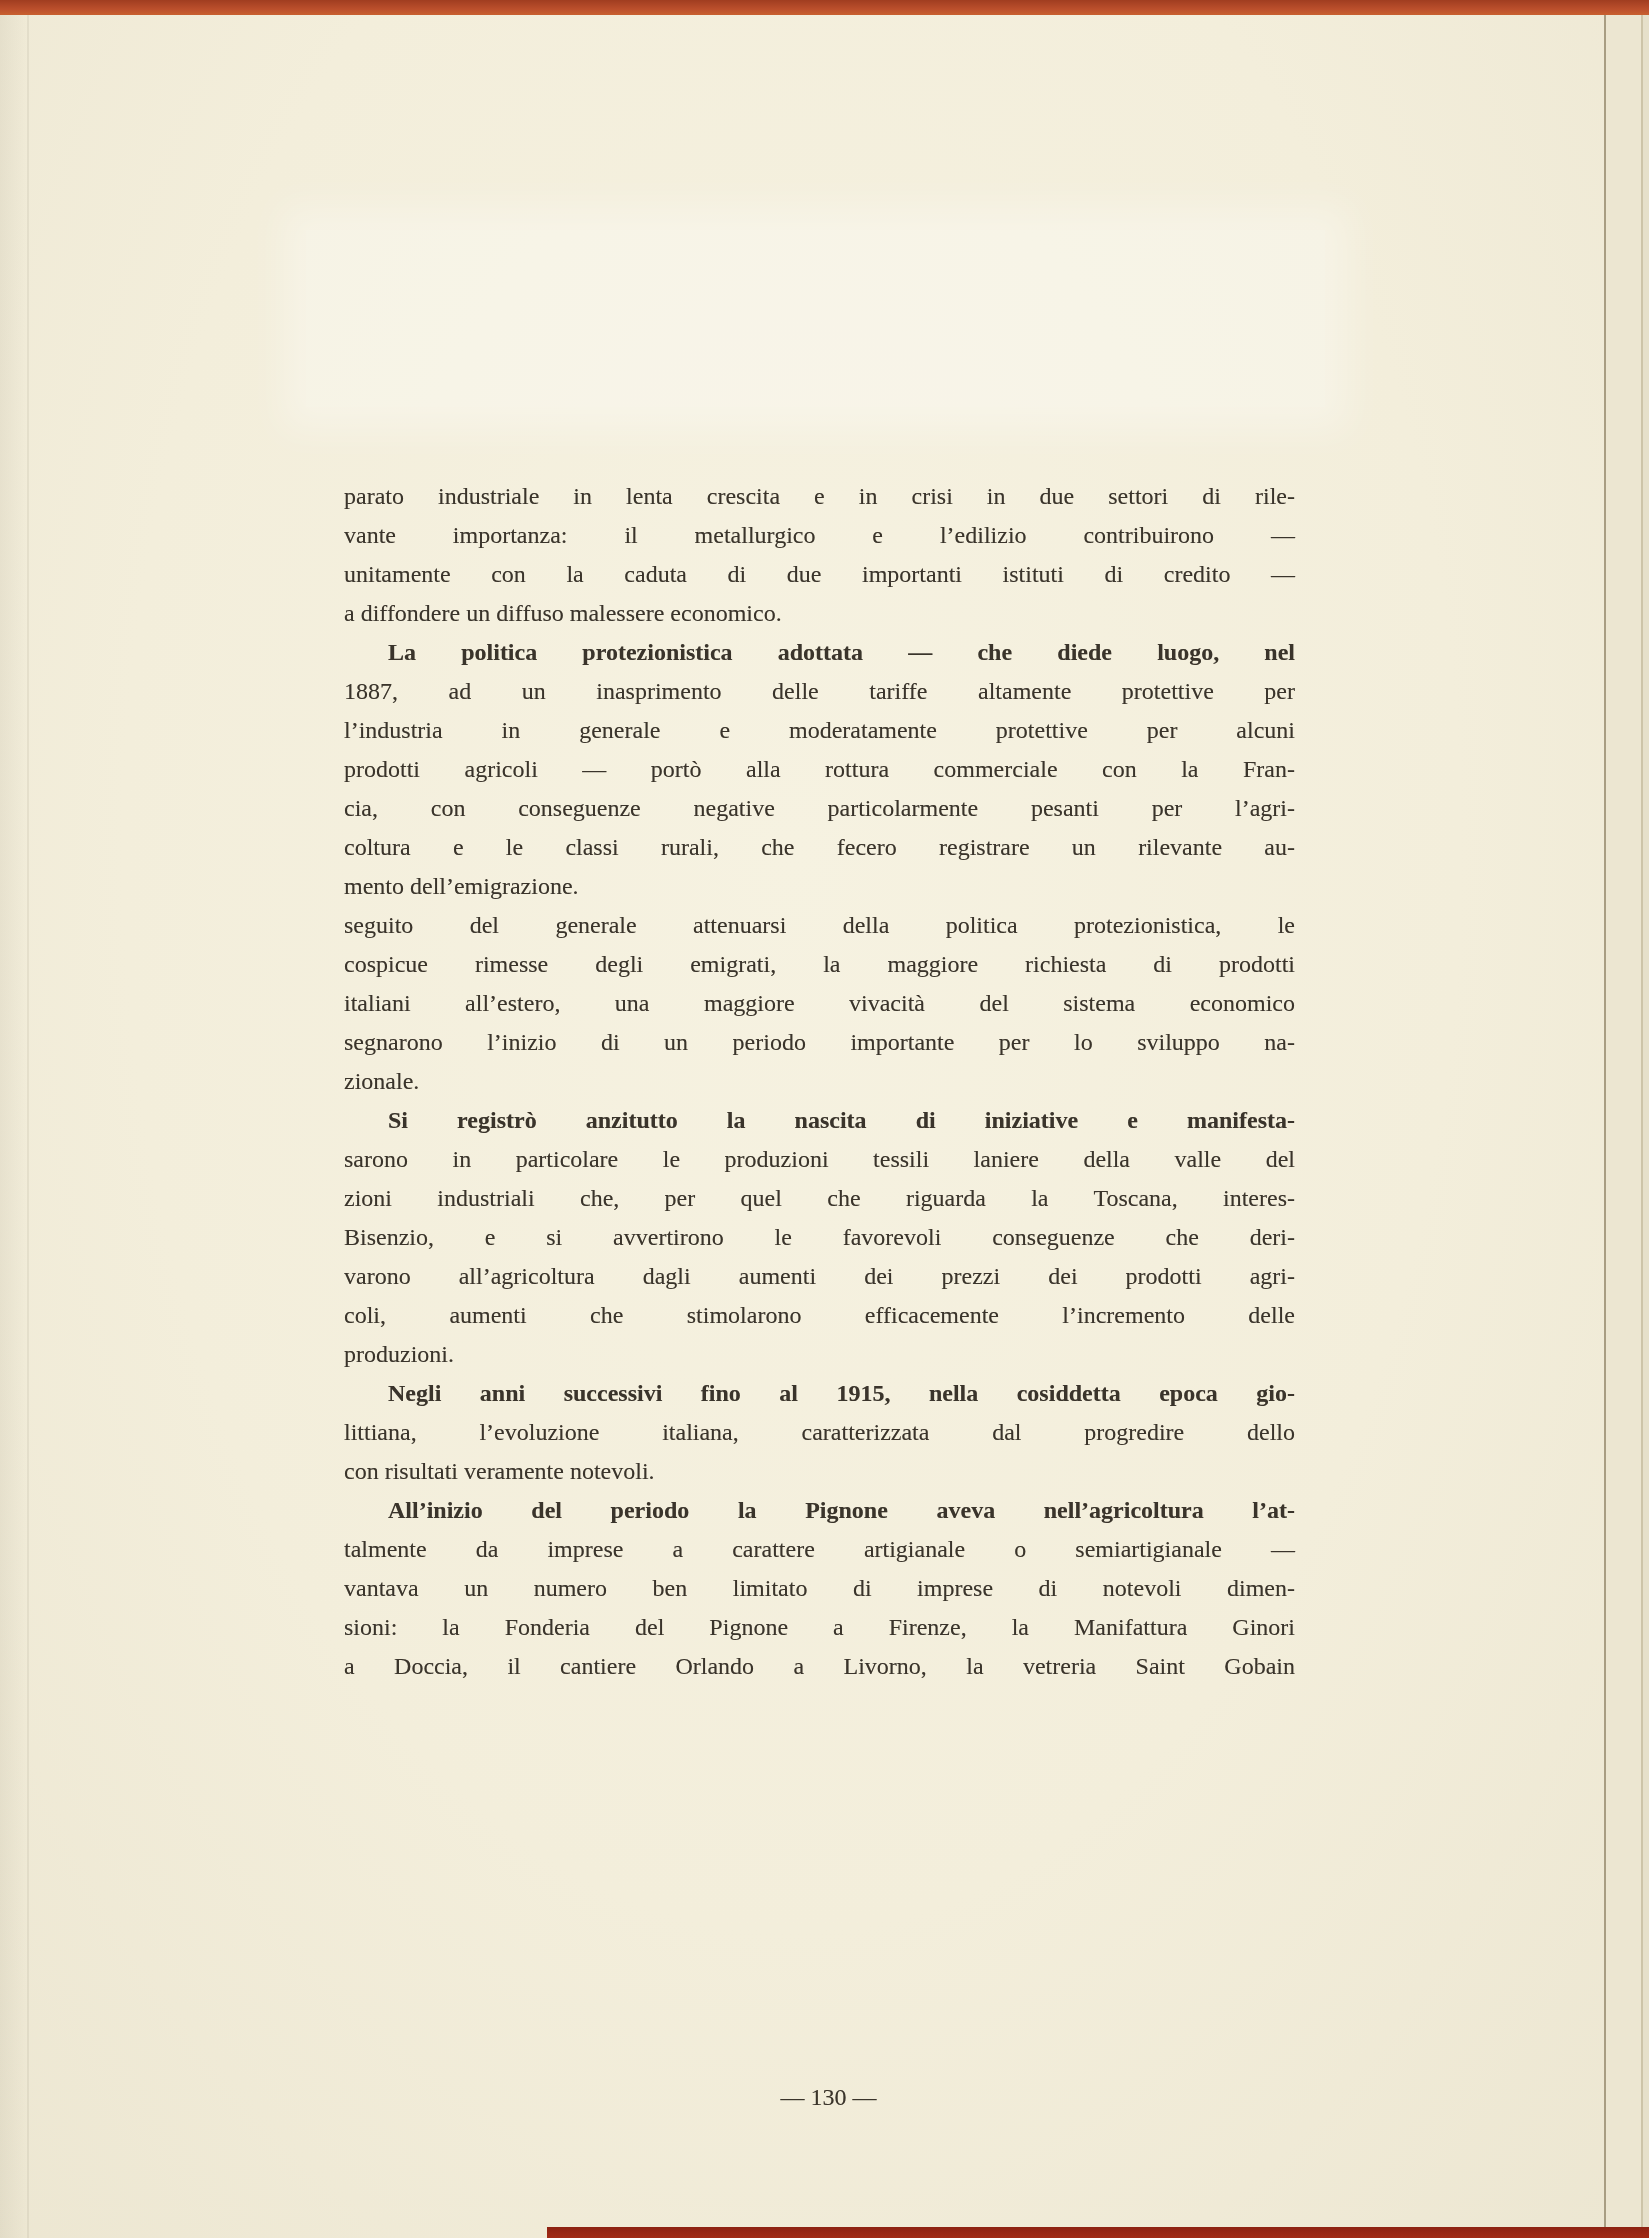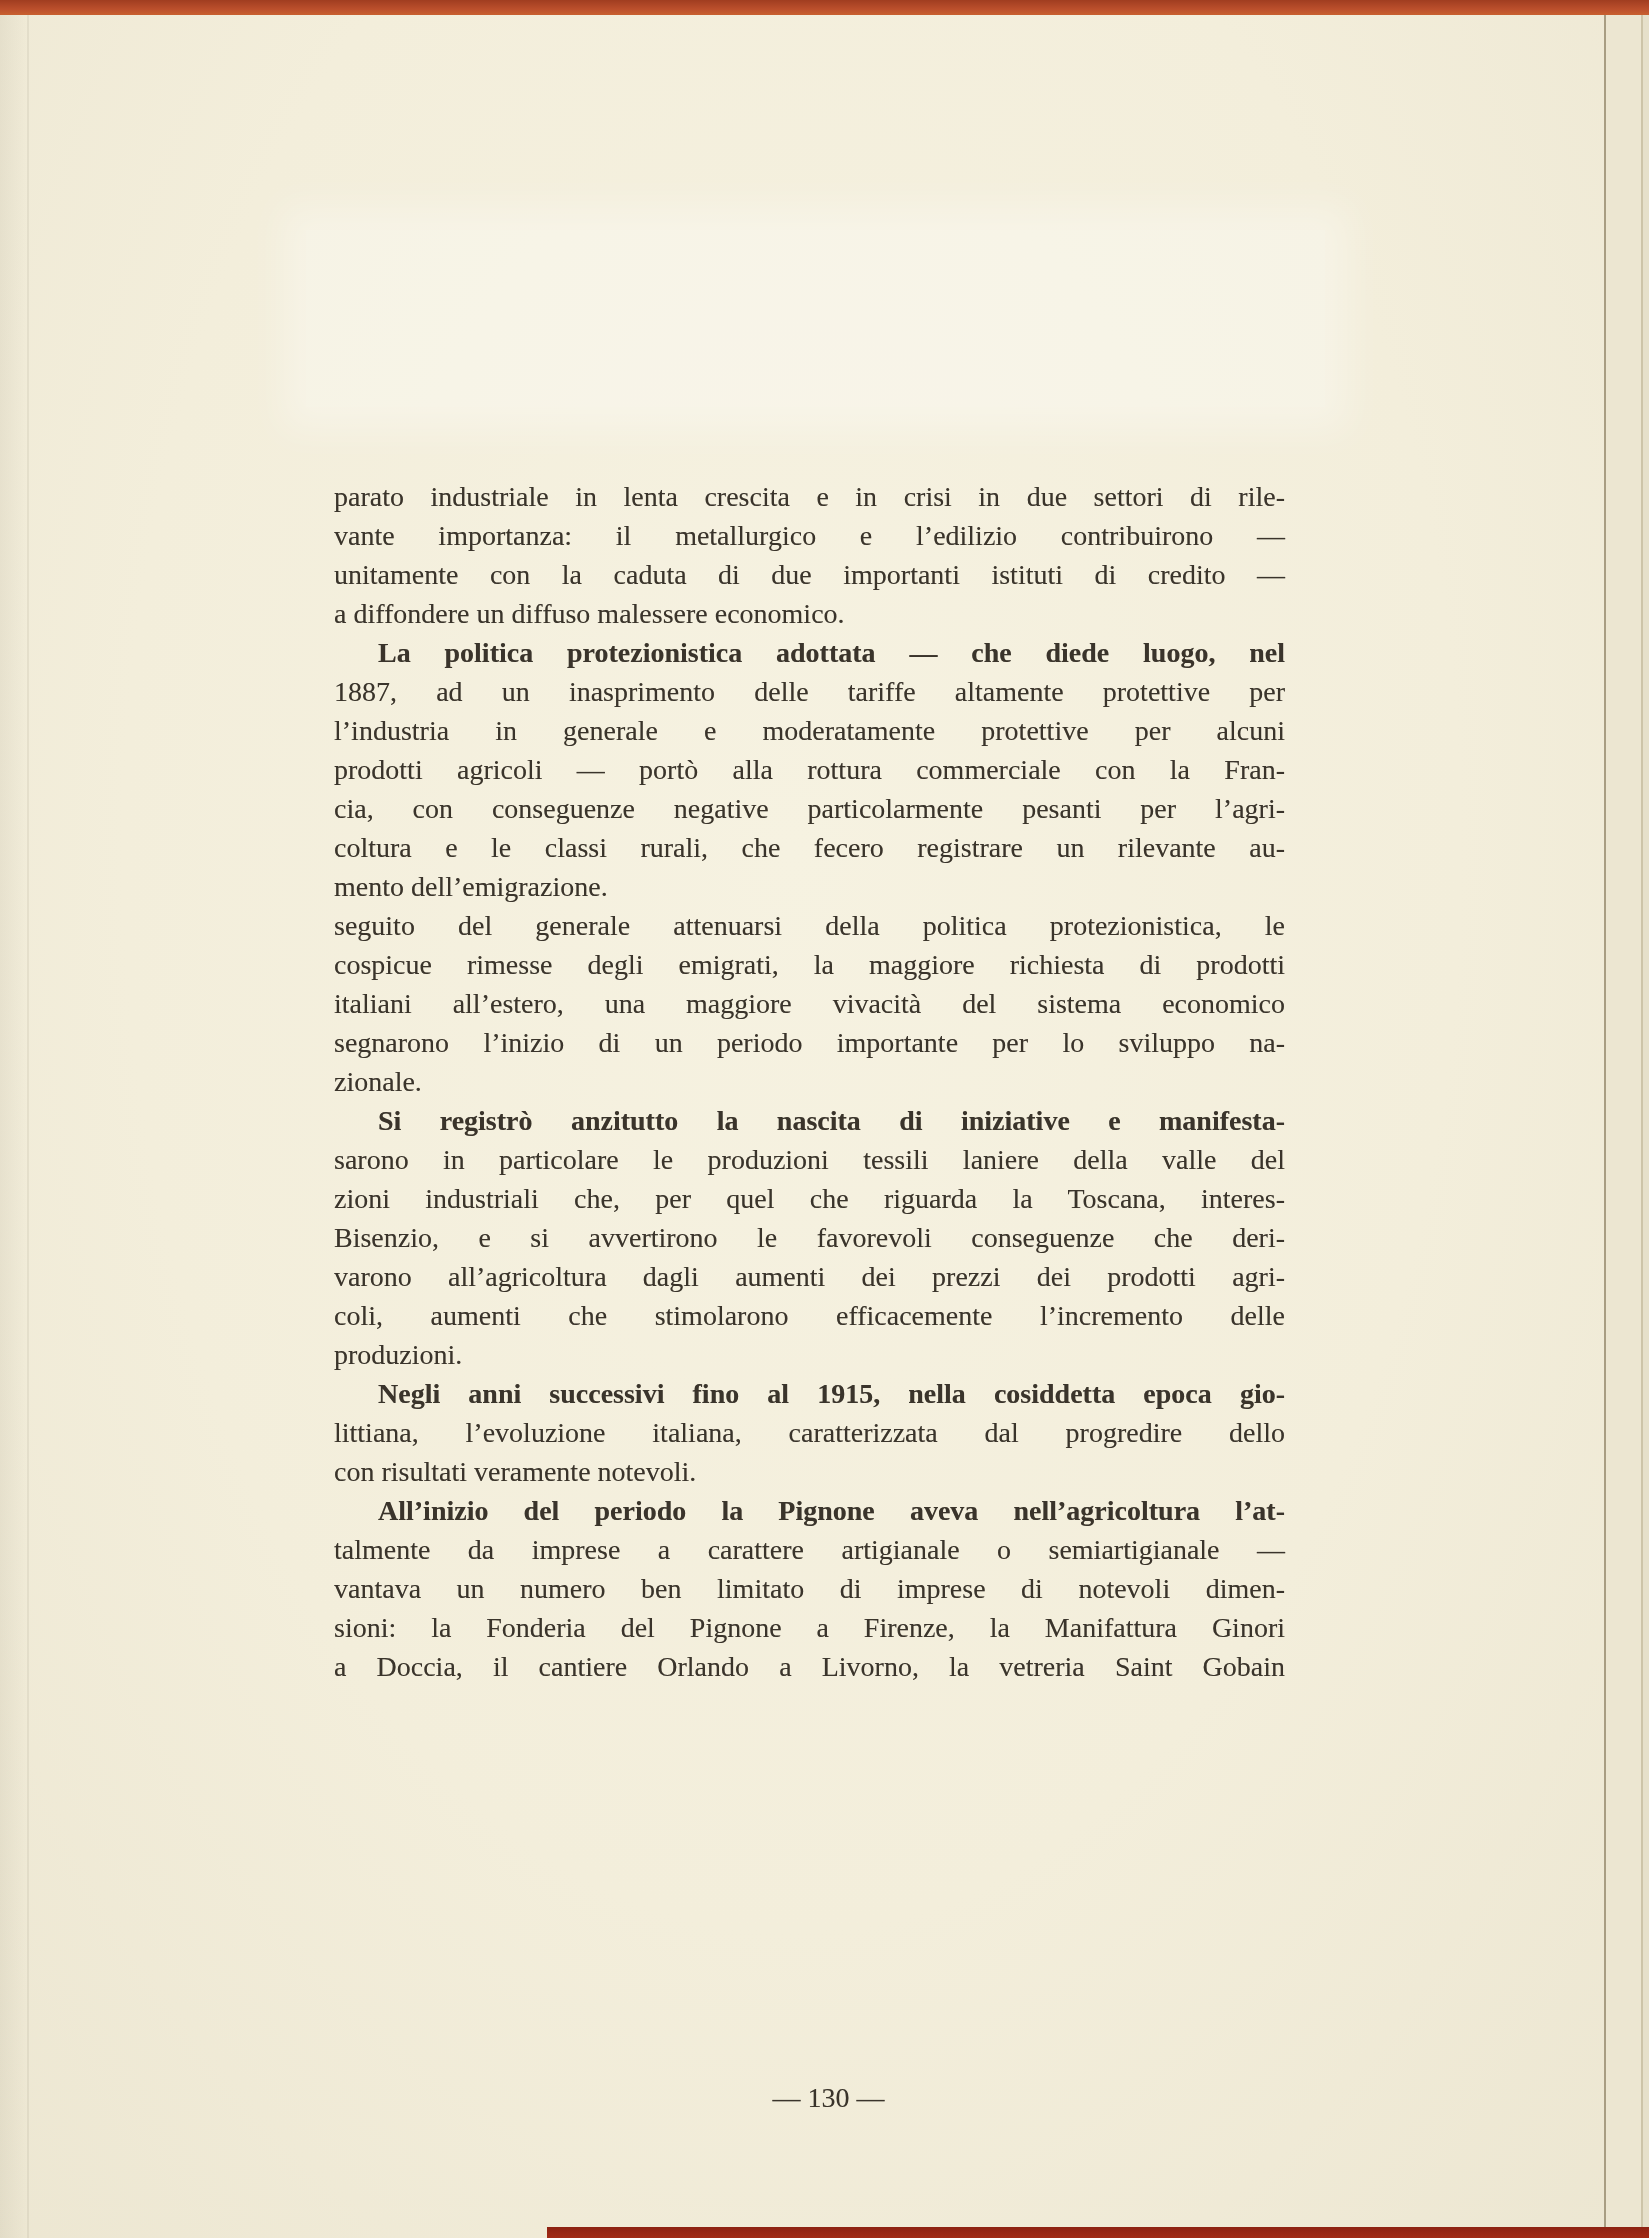--- a/index.html
+++ b/index.html
@@ -59,24 +59,24 @@
   }
   .scan-highlight {
     position: absolute;
     left: 306px; top: 230px;
     width: 1019px; height: 177px;
     background: rgba(255,255,255,0.30);
     box-shadow: 0 0 35px 23.6px rgba(255,255,255,0.30);
   }
   .text-block {
     position: absolute;
-    left: 334px; top: 477px;
+    left: 344px; top: 477px;
     width: 951px;
     color: #3a342b;
-    font-size: 28px;
+    font-size: 24px;
     line-height: 39px;
     text-shadow: 0 0 0.6px rgba(58,52,43,0.35);
   }
   .line {
     text-align: justify;
     text-align-last: justify;
   }
   .line.last {
     text-align-last: left;
     font-family: Liberation Serif, serif;
@@ -84,21 +84,21 @@
   .line.indent {
     text-indent: 44px;
     font-weight: bold;
   }
   .page-number {
     position: absolute;
     left: 353px; top: 2078px;
     width: 951px;
     text-align: center;
     color: #3a342b;
-    font-size: 28px;
+    font-size: 24px;
     line-height: 39px;
     text-shadow: 0 0 0.6px rgba(58,52,43,0.35);
   }
 </style>
 </head>
 <body>
 
 <div class="page-surface">
   <div class="left-shadow"></div>
   <div class="left-crease"></div>

